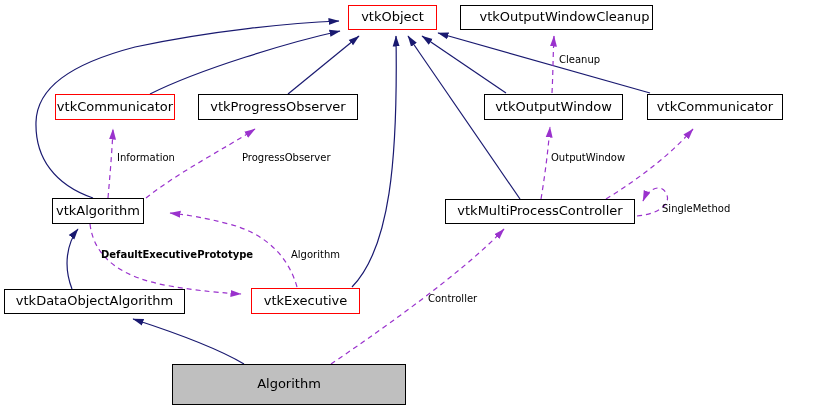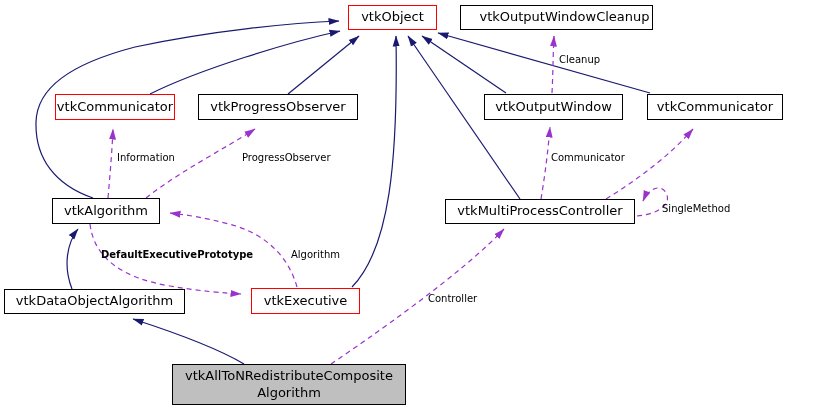--- a/index.html
+++ b/index.html
@@ -62,40 +62,39 @@
   <div class="node" style="left:460px;top:5px;width:193px;height:25px;padding-left:16px;">vtkOutputWindowCleanup</div>
 
   <div class="node truncated" style="left:55px;top:94px;width:120px;height:26px;">vtkCommunicator</div>
 
   <div class="node" style="left:198px;top:94px;width:160px;height:26px;">vtkProgressObserver</div>
 
   <div class="node" style="left:484px;top:94px;width:139px;height:26px;">vtkOutputWindow</div>
 
   <div class="node" style="left:647px;top:94px;width:136px;height:26px;">vtkCommunicator</div>
 
-  <div class="node" style="left:52px;top:198px;width:108px;height:26px;">vtkAlgorithm</div>
+  <div class="node" style="left:52px;top:198px;width:92px;height:26px;">vtkAlgorithm</div>
 
   <div class="node" style="left:445px;top:199px;width:190px;height:25px;">vtkMultiProcessController</div>
 
   <div class="node" style="left:4px;top:289px;width:181px;height:25px;">vtkDataObjectAlgorithm</div>
 
   <div class="node truncated" style="left:251px;top:288px;width:109px;height:26px;">vtkExecutive</div>
 
   <div class="node main" style="left:172px;top:364px;width:234px;height:41px;">
-    <span>vtkAllToNRedistributeComposite</span>
     <span>Algorithm</span>
   </div>
 
   <div class="edge-label" style="left:559px;top:54px;">Cleanup</div>
 
   <div class="edge-label" style="left:117px;top:152px;">Information</div>
 
   <div class="edge-label" style="left:242px;top:152px;">ProgressObserver</div>
 
-  <div class="edge-label" style="left:551px;top:152px;">Communicator</div>
+  <div class="edge-label" style="left:551px;top:152px;">OutputWindow</div>
 
 
   <div class="edge-label" style="left:662px;top:203px;">SingleMethod</div>
 
   <div class="edge-label" style="left:101px;top:249px;font-weight:bold;">DefaultExecutivePrototype</div>
 
   <div class="edge-label" style="left:291px;top:249px;">Algorithm</div>
 
   <div class="edge-label" style="left:428px;top:293px;">Controller</div>
 

